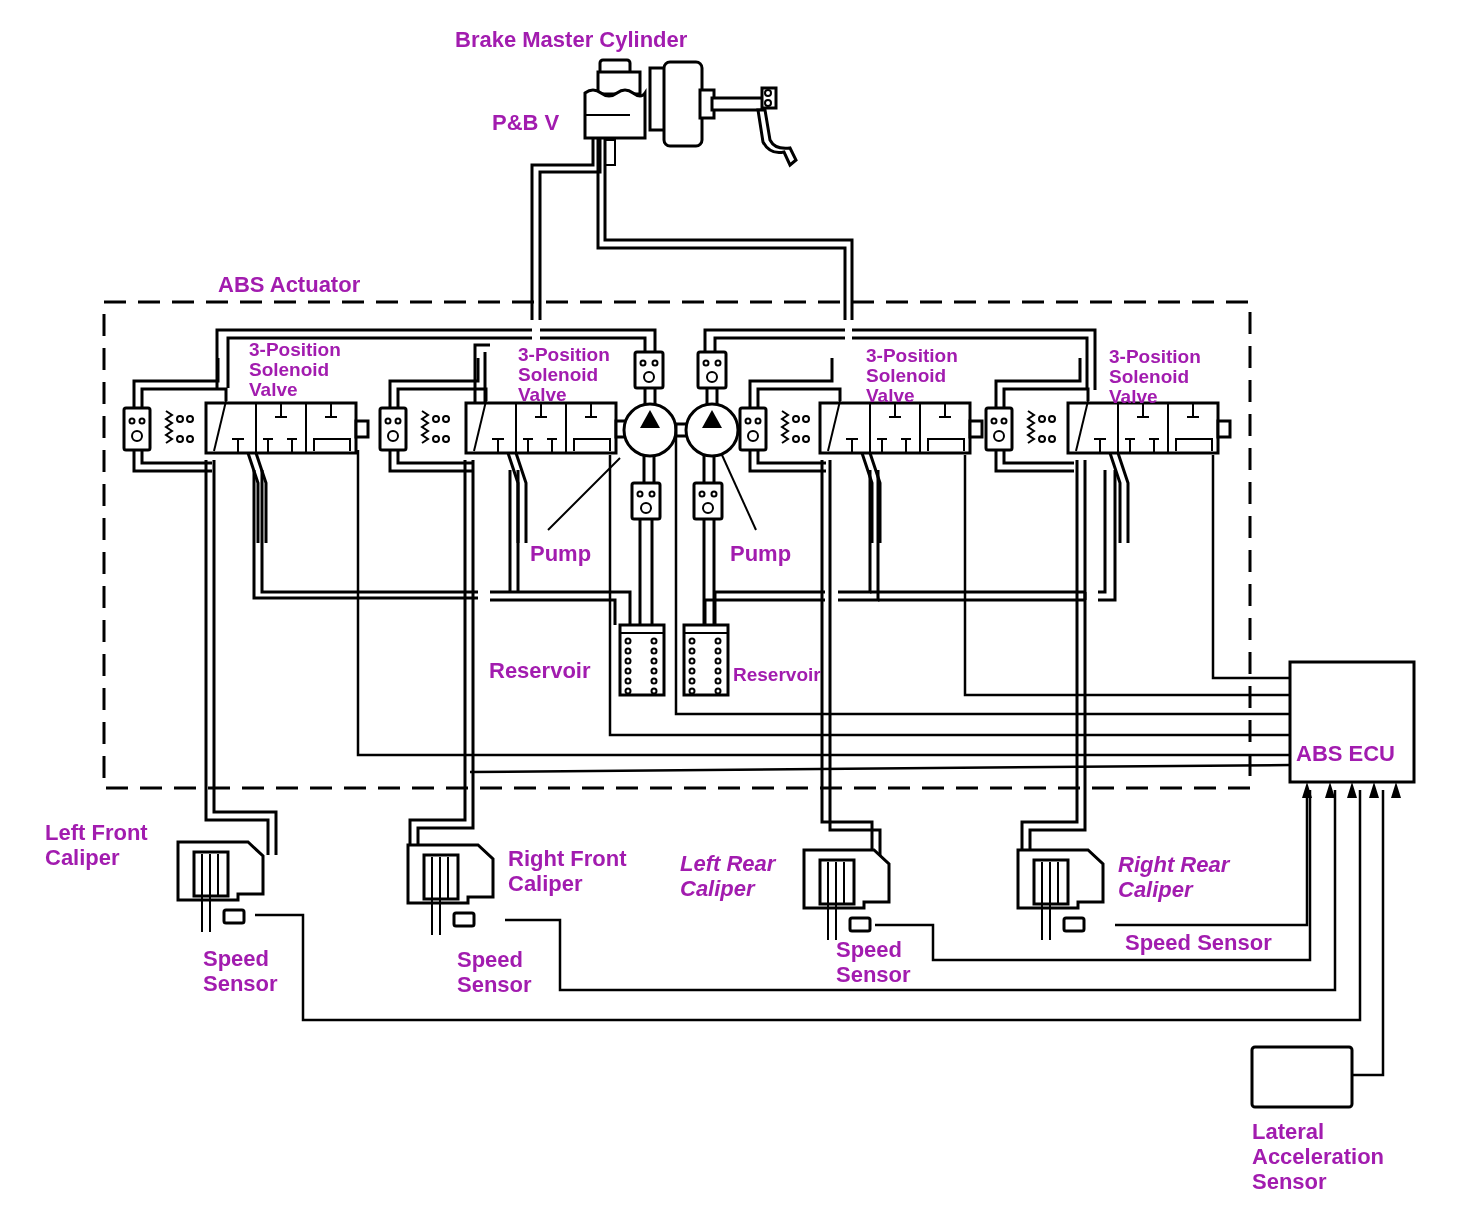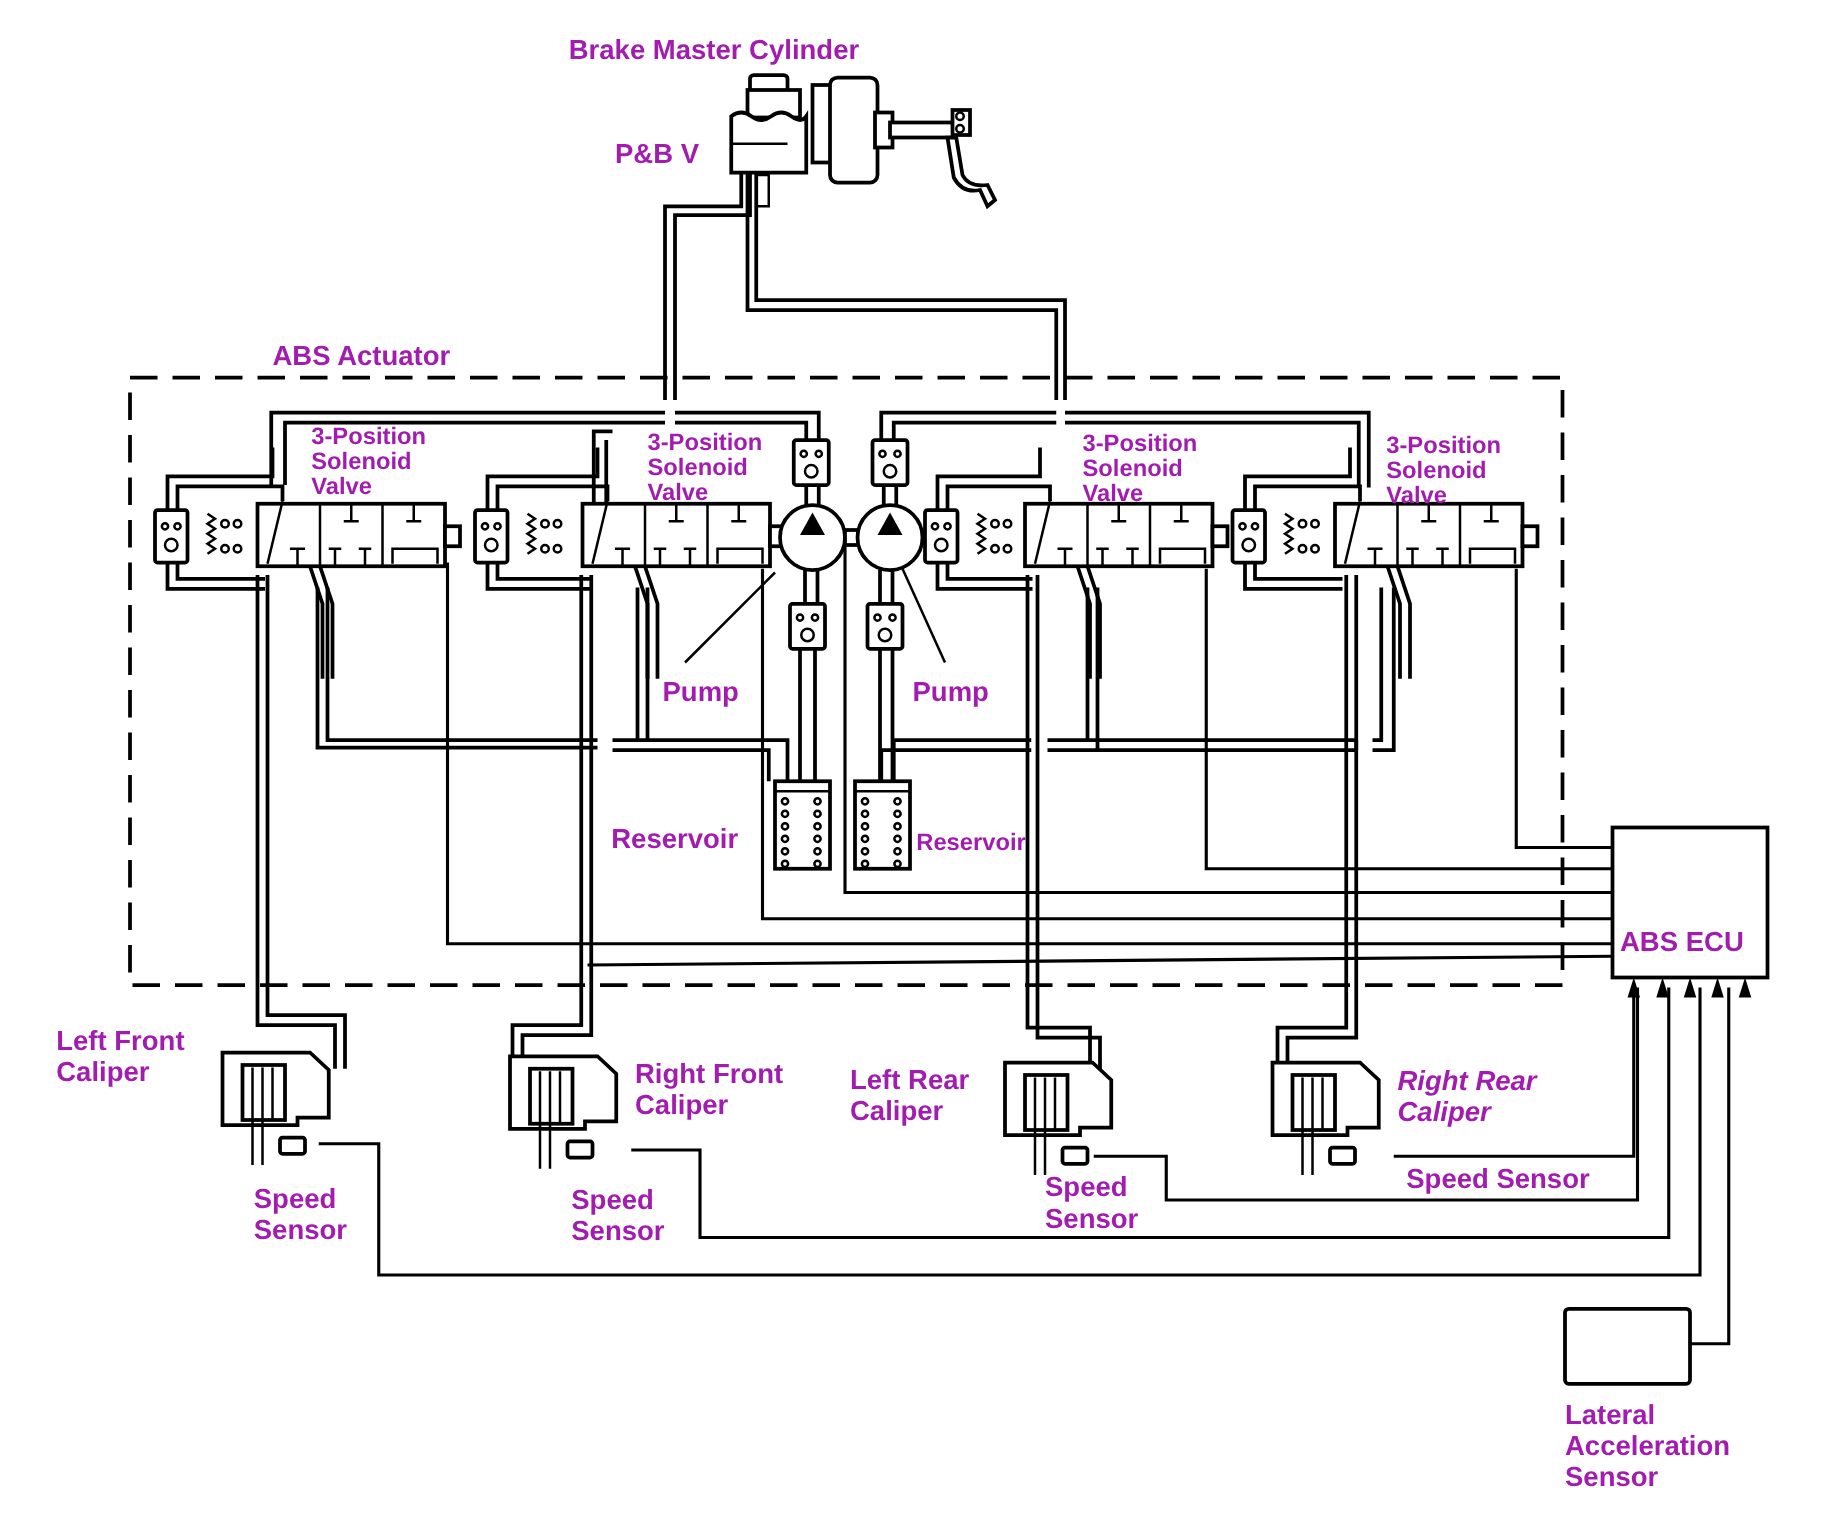--- a/index.html
+++ b/index.html
@@ -359,21 +359,21 @@
 <div class="lbl" style="left:1296px;top:709px;margin-top:32px;">ABS ECU</div>
 
 <div class="lbl" style="left:45px;top:820px;">Left Front
 Caliper</div>
 <div class="lbl" style="left:203px;top:946px;">Speed
 Sensor</div>
 <div class="lbl" style="left:508px;top:846px;">Right Front
 Caliper</div>
 <div class="lbl" style="left:457px;top:947px;">Speed
 Sensor</div>
-<div class="lbl" style="left:680px;top:851px;">Left Rear
+<div class="lbl" style="left:680px;top:851px;font-style:italic;">Left Rear
 Caliper</div>
 <div class="lbl" style="left:836px;top:937px;">Speed
 Sensor</div>
 <div class="lbl" style="left:1118px;top:852px;font-style:italic;">Right Rear
 Caliper</div>
 <div class="lbl" style="left:1125px;top:930px;">Speed Sensor</div>
 
 <div class="lbl" style="left:1252px;top:1119px;">Lateral
 Acceleration
 Sensor</div>

